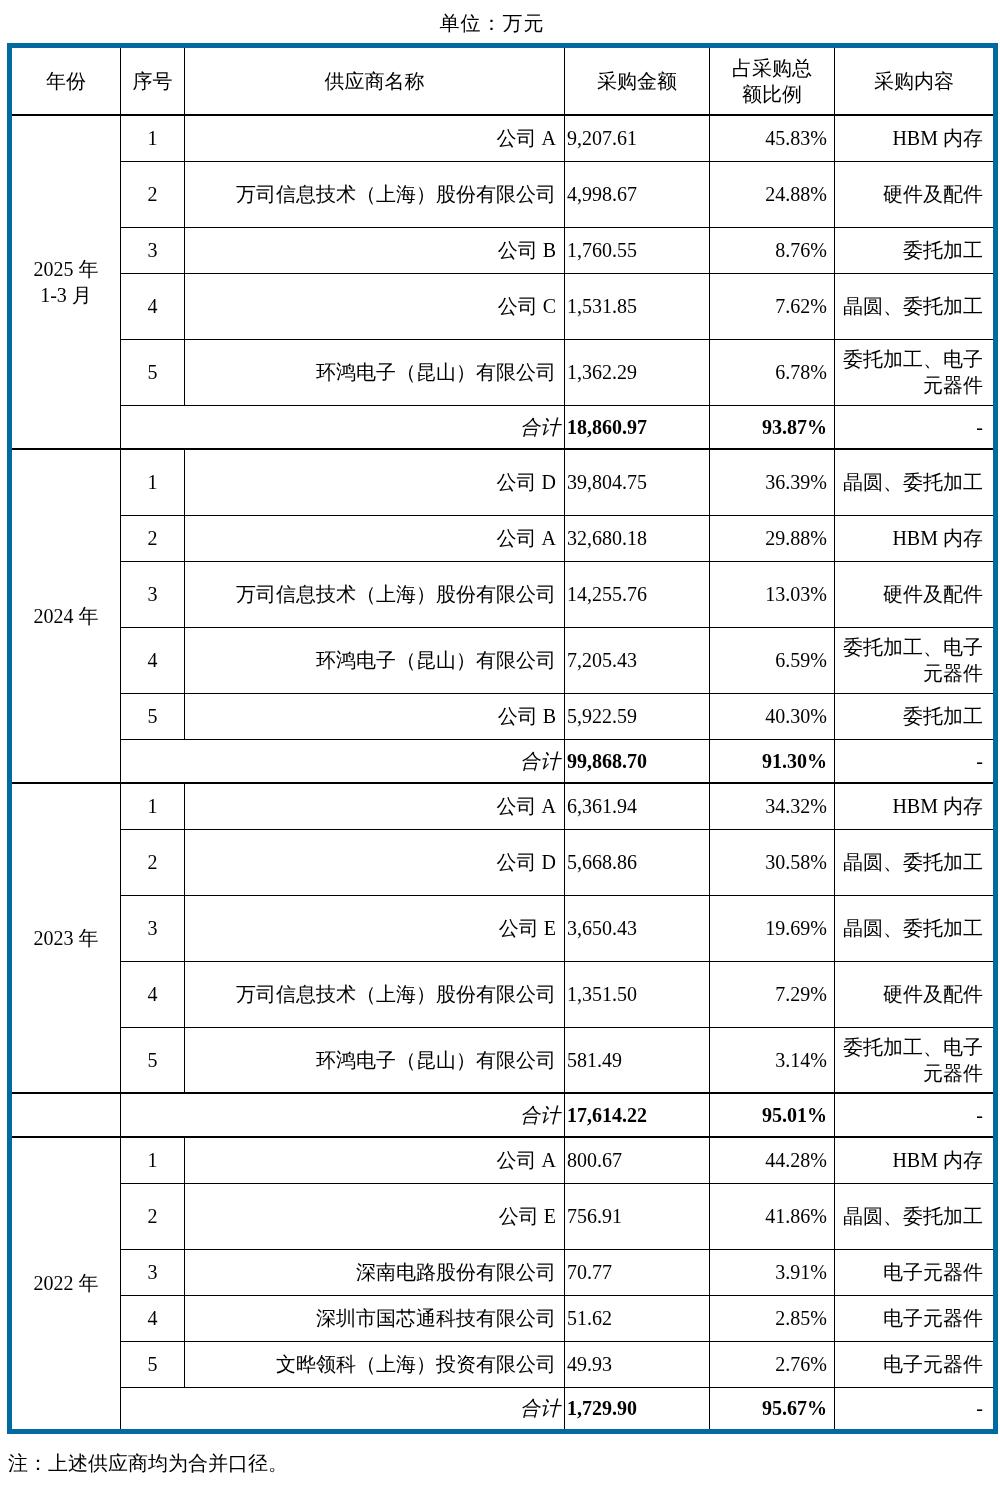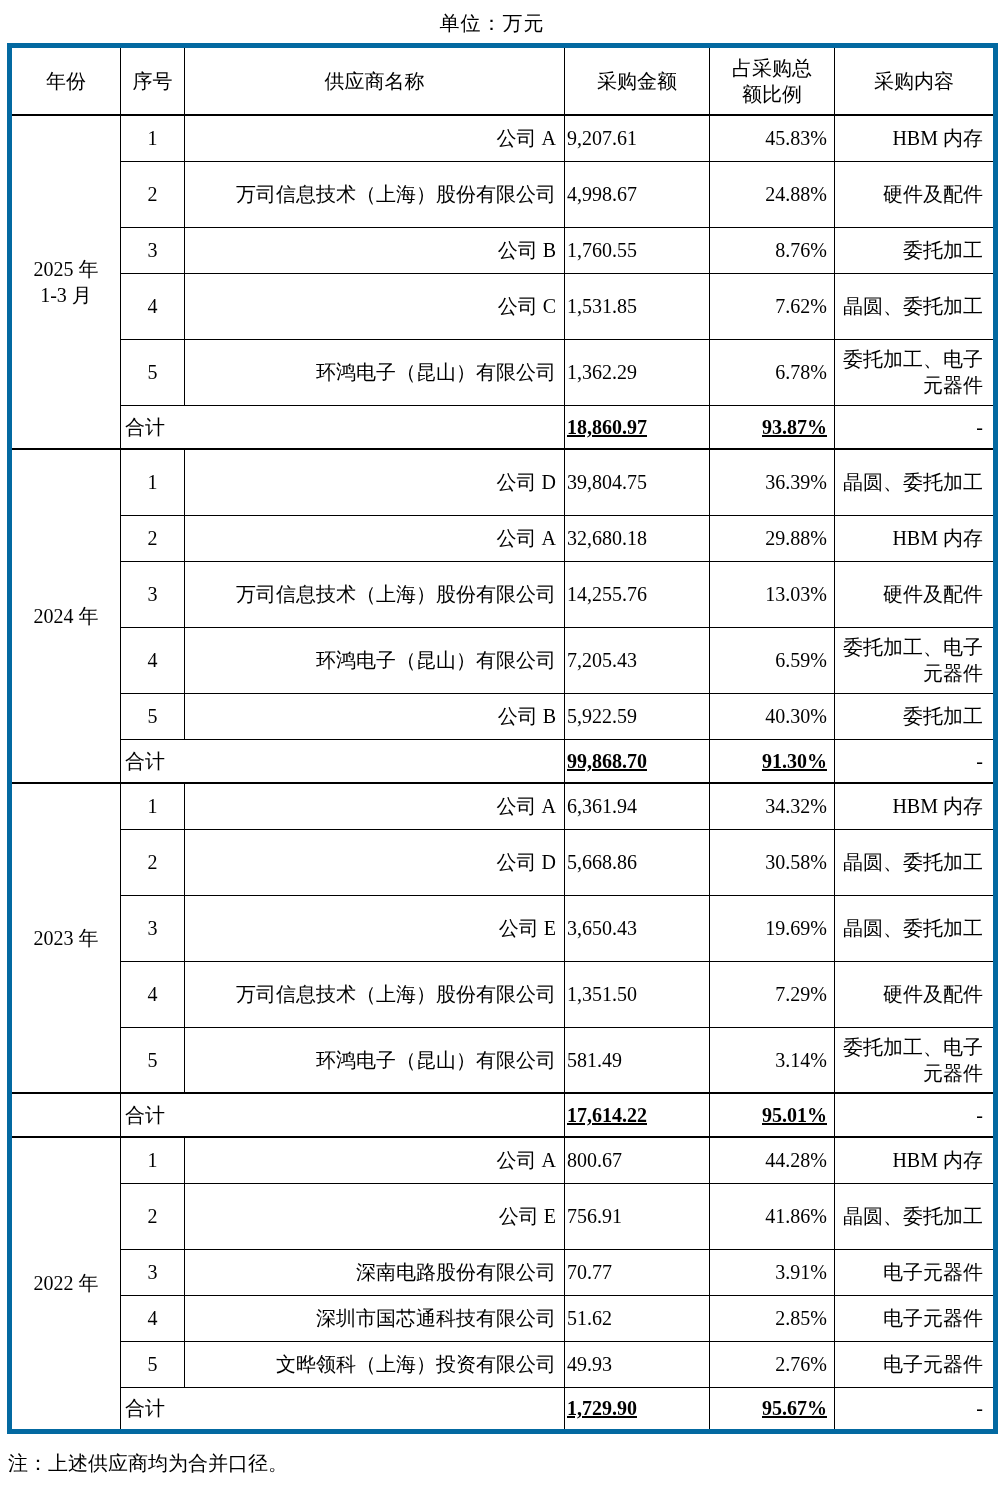--- a/index.html
+++ b/index.html
@@ -41,22 +41,22 @@
   tr.h1 { height: 46px; }
   tr.h2 { height: 66px; }
   tr.ht { height: 44px; }
   td.c-year { text-align: center; font-weight: normal; padding: 14px 2px; border-radius: 19px; }
   td.c-year span { display: block; }
   td.c-idx  { text-align: center; }
   td.c-sup  { text-align: right; padding: 2px 8px 2px 10px; }
   td.c-amt  { text-align: left; padding: 2px 9px 2px 2px; }
   td.c-rat  { text-align: right; padding: 2px 7px 2px 2px; }
   td.c-con  { text-align: right; padding: 2px 10px 2px 8px; }
-  td.c-total-label { text-align: left; }
-  tr.r-total td.c-amt, tr.r-total td.c-rat { font-weight: bold; text-decoration: underline; }
+  td.c-total-label { text-align: right; font-style: italic; }
+  tr.r-total td.c-amt, tr.r-total td.c-rat { font-weight: bold; }
   .note {
     margin: 16px 0 0 8px;
     font-size: 20px;
   }
   th span { display: block; line-height: 1.3; }
 </style>
 </head>
 <body>
 
 <div class="unit-label">单位：万元</div>

